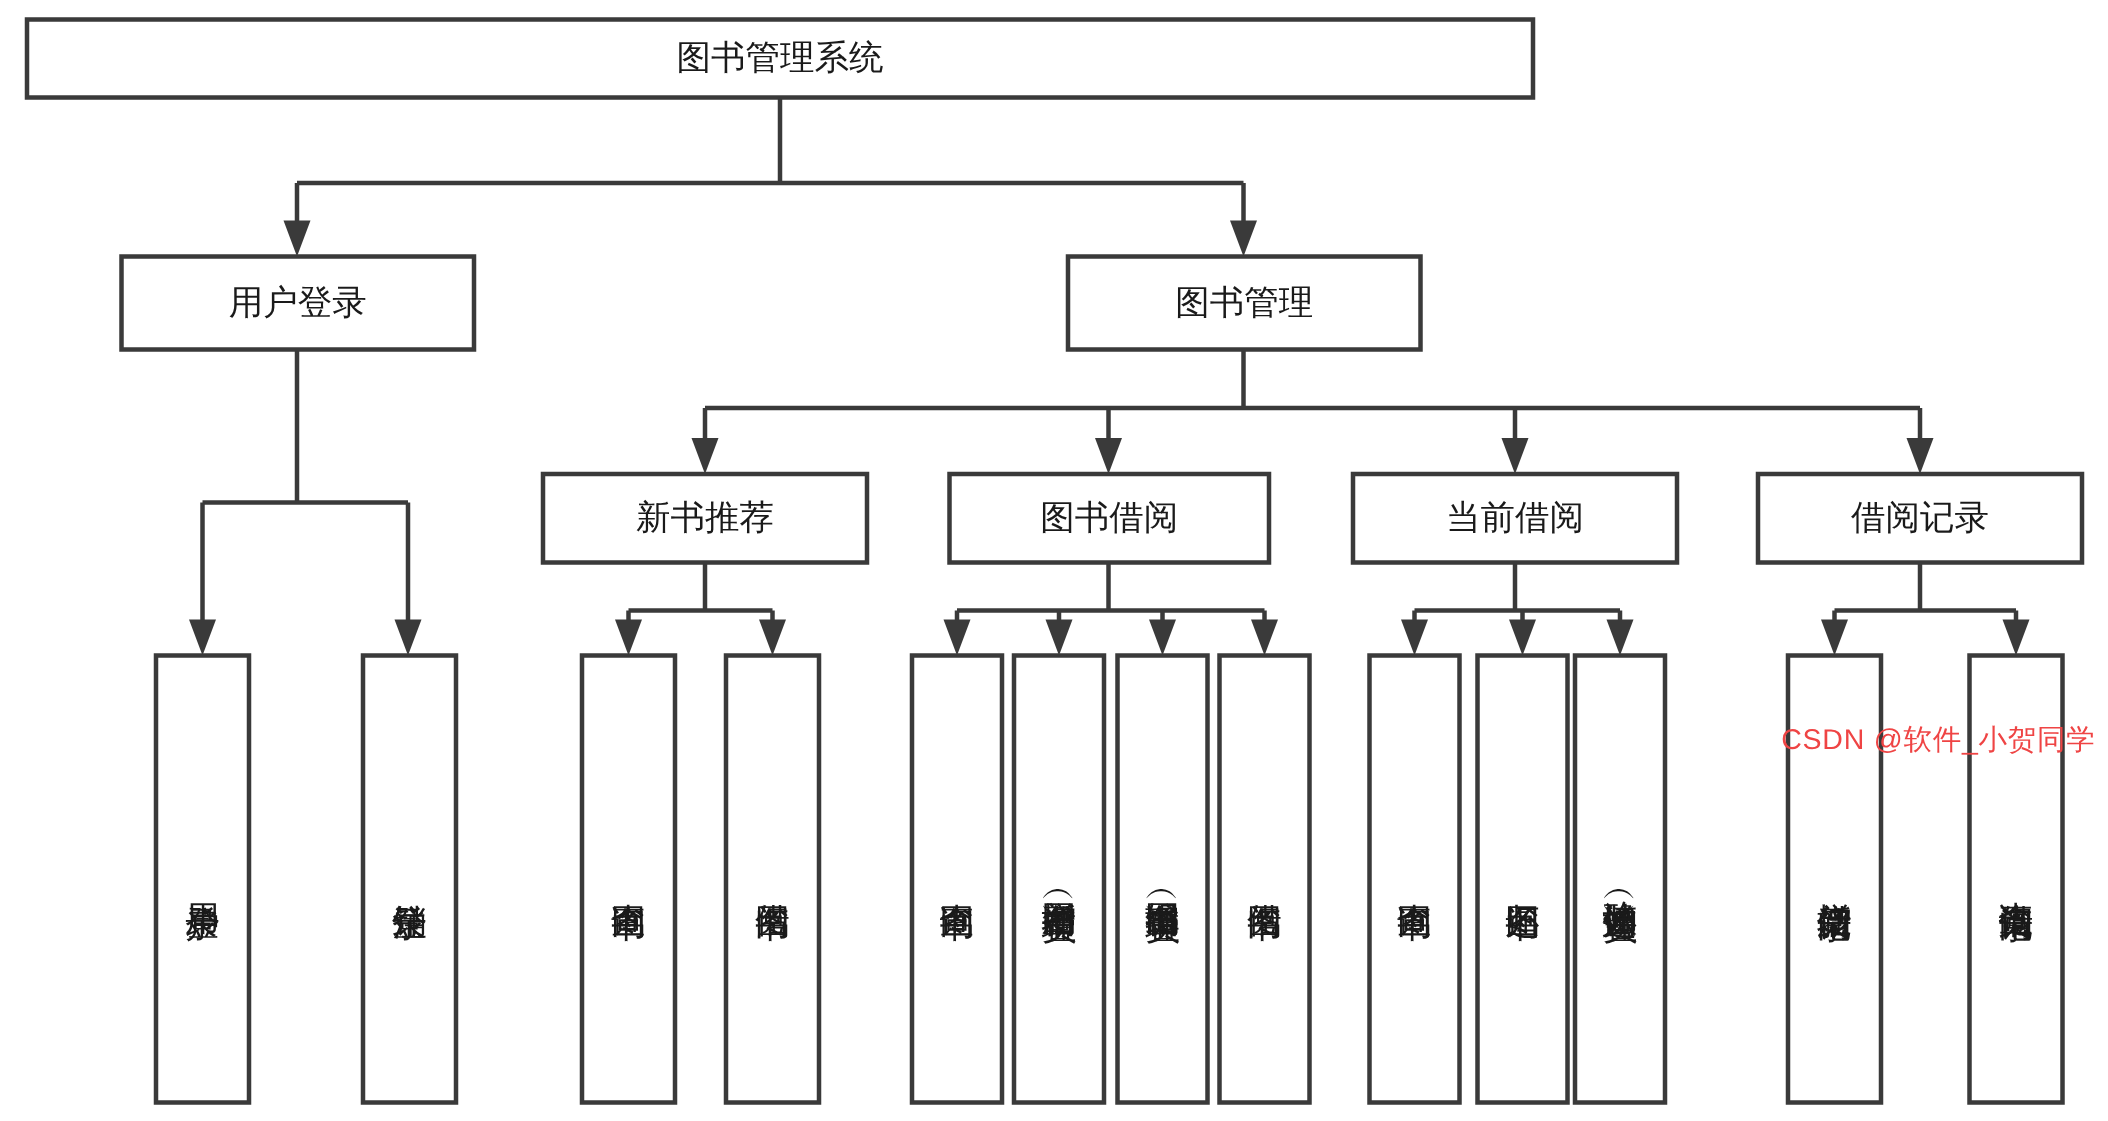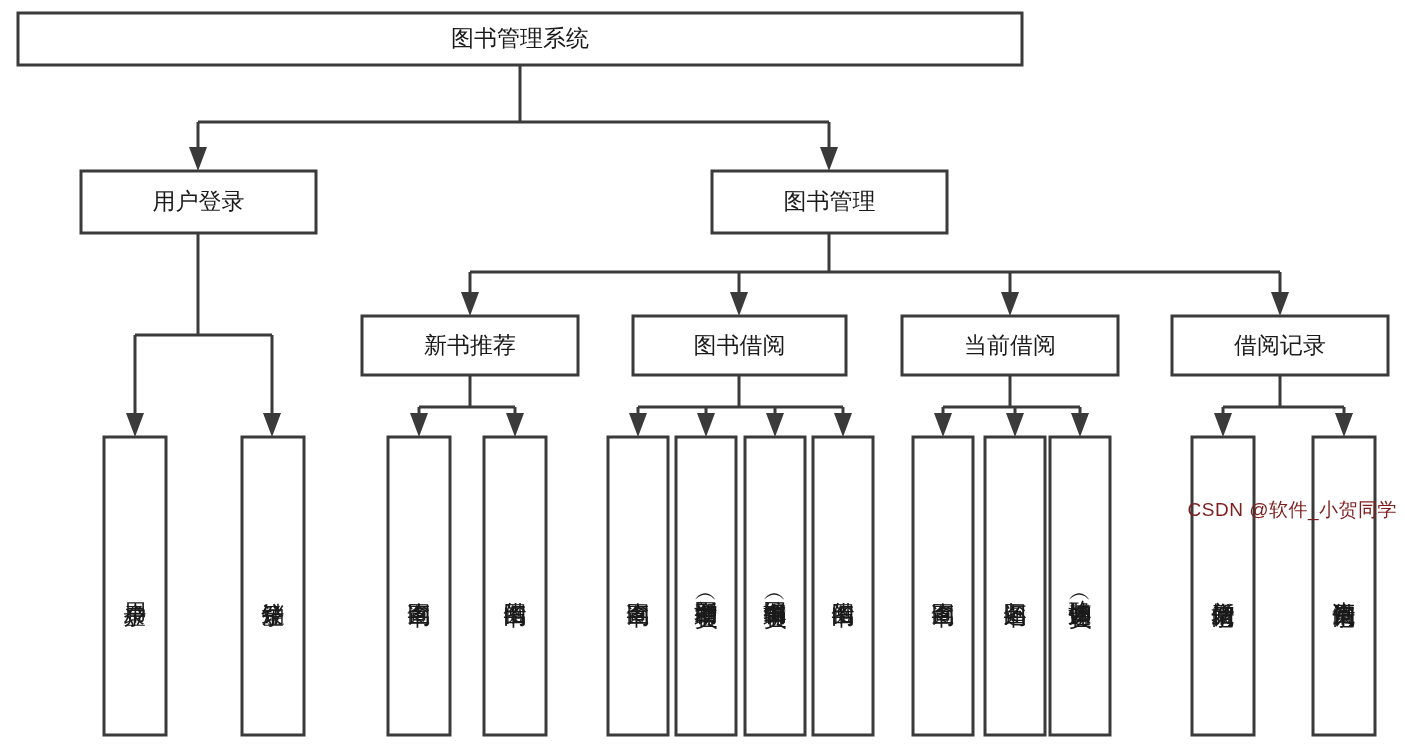--- a/index.html
+++ b/index.html
@@ -16,22 +16,22 @@
     font-family:"Liberation Sans","DejaVu Sans",sans-serif;
     fill:#1a1a1a;font-size:23px;text-anchor:middle;dominant-baseline:middle;
   }
   .leaf-label-wrap{
     position:absolute;display:flex;align-items:center;justify-content:center;
     writing-mode:vertical-rl;text-orientation:upright;
     font-size:23px;color:#1a1a1a;line-height:1.18;letter-spacing:1px;
     white-space:nowrap;pointer-events:none;
   }
   #watermark{
-    position:absolute;right:8px;bottom:1px;
-    font-size:19px;color:#7f1d1d;letter-spacing:.5px;
+    position:absolute;right:8px;bottom:18px;
+    font-size:19px;color:#ef4444;letter-spacing:.5px;
     font-family:"Liberation Sans","DejaVu Sans",sans-serif;
     white-space:nowrap;
   }
 </style>
 </head>
 <body>
 
 <div id="diagram-root">
 
   <svg id="tree" viewBox="0 0 1405 747" xmlns="http://www.w3.org/2000/svg">

